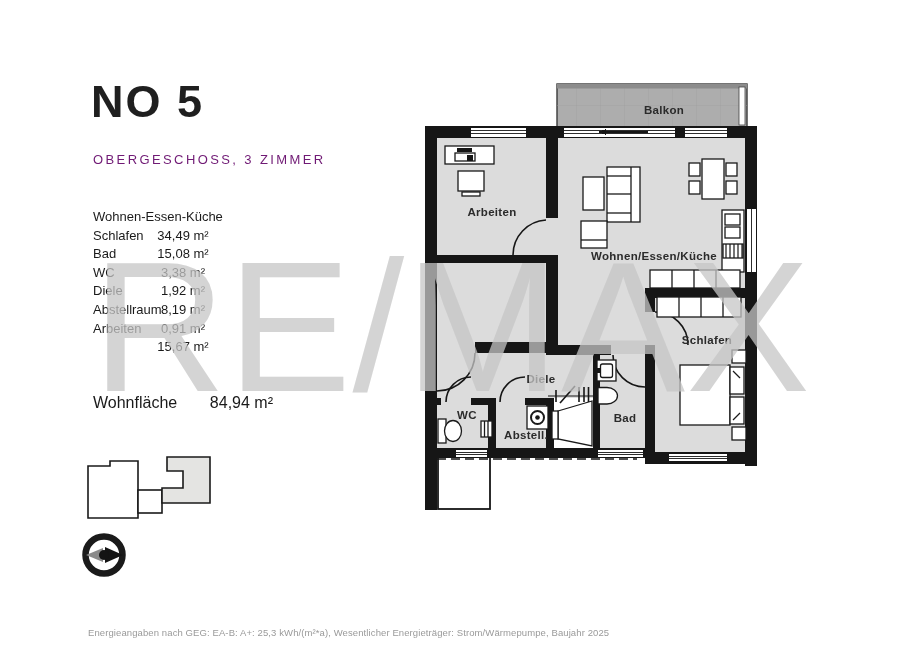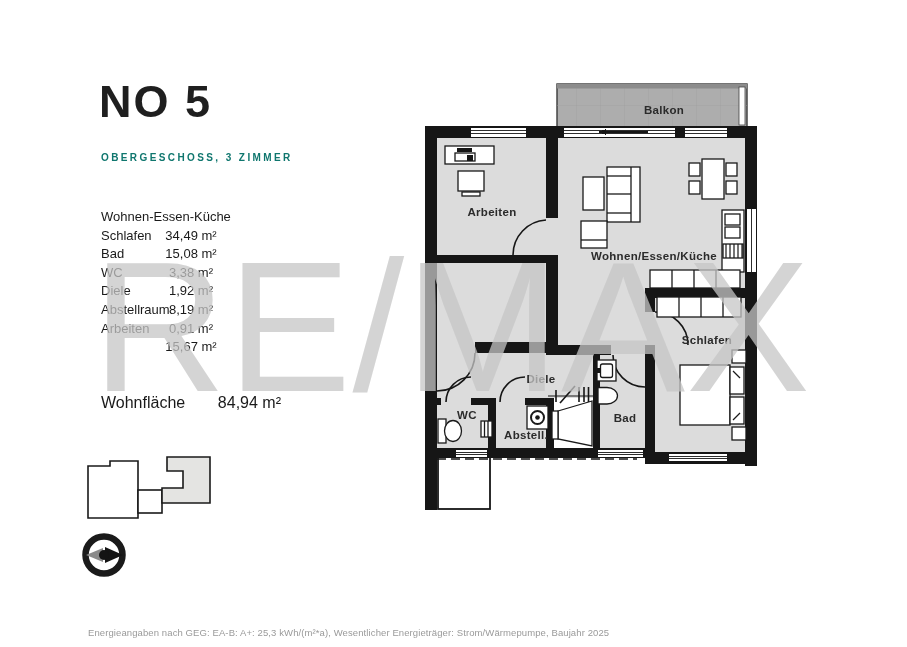--- a/index.html
+++ b/index.html
@@ -1,21 +1,21 @@
 <!DOCTYPE html>
 <html><head>
 <meta charset="utf-8">
 <style>
   html,body{margin:0;padding:0;background:#fff;}
   .sheet{position:relative;width:907px;height:647px;background:#fff;overflow:hidden;
          font-family:"Liberation Sans",sans-serif;color:#1a1a1a;}
   
-  .left-panel{position:absolute;left:12px;top:0;width:330px;height:647px;z-index:20;}
+  .left-panel{position:absolute;left:4px;top:0;width:330px;height:647px;z-index:20;}
   .title{position:absolute;left:87px;top:76px;font-size:45px;font-weight:700;letter-spacing:2px;color:#1f1f1f;}
-  .subtitle{position:absolute;left:89px;top:152px;font-size:10px;font-weight:700;letter-spacing:2.4px;color:#0f766e;}
+  .subtitle{position:absolute;left:89px;top:152px;font-size:13px;font-weight:400;letter-spacing:2.4px;color:#701a75;}
   .area-table{position:absolute;left:89px;top:208px;width:180px;font-size:13px;}
   .area-row{display:flex;justify-content:space-between;height:18.6px;line-height:18.6px;flex-direction:column;}
   .area-row .val{text-align:center;}
   .area-total{display:flex;justify-content:space-between;height:18.6px;line-height:18.6px;
               font-weight:400;margin-top:19px;}
   .footer{position:absolute;left:88px;top:627px;font-size:9.5px;color:#9a9a9a;z-index:20;letter-spacing:0.1px;text-align:right;}
   
   .watermark{position:absolute;left:92px;top:234px;z-index:30;pointer-events:none;
              font-family:Liberation Sans, sans-serif;font-size:186px;line-height:1;
              color:rgba(198,198,198,0.75);letter-spacing:1px;white-space:nowrap;}

